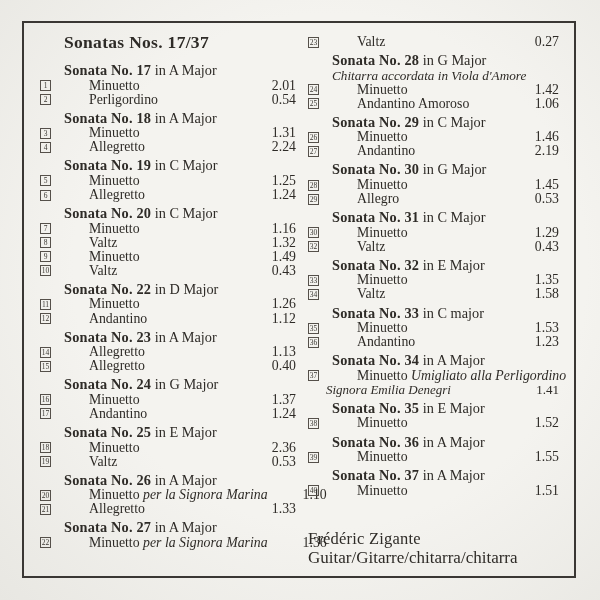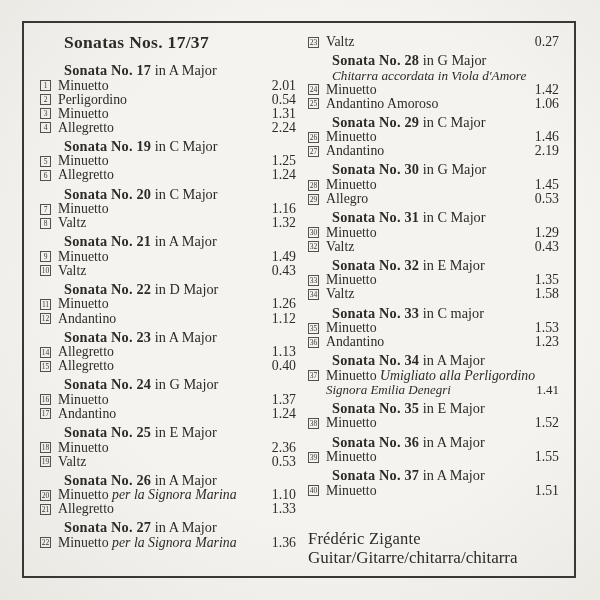--- a/index.html
+++ b/index.html
@@ -30,21 +30,21 @@
   }
   .heading {
     font-size:14.3px; line-height:15.5px; padding-left:24px;
     margin-top:4px; white-space:nowrap;
   }
   .heading b { letter-spacing:.2px; }
   .subtitle {
     font-style:italic; font-size:13.2px; line-height:14px;
     padding-left:24px; white-space:nowrap;
   }
-  .track { display:flex; align-items:flex-end; font-size:13.8px; line-height:14.1px; }
+  .track { display:flex; align-items:flex-end; font-size:13.8px; line-height:14.1px;gap:31px; }
   .num {
     flex:none; width:11px; height:11px; margin-right:7px;
     border:1px solid #55504a; align-self:center;
     font-size:7.5px; line-height:9px; text-align:center; color:#3a3732;
   }
   .label { white-space:nowrap; }
   .label em, .wrap2 em { font-style:italic; }
   .time { margin-left:auto; padding-left:4px; }
   .wrap2 { display:flex; align-items:flex-start; padding-left:18px; font-size:13px; line-height:14.1px;font-family:Liberation Serif, serif; }
   .footer { margin-top:auto; padding-bottom:3px; }
@@ -67,20 +67,21 @@
               <span class="label">Minuetto</span>
               <span class="time">2.01</span>
             </div>
             <div class="track">
               <span class="num">2</span>
               <span class="label">Perligordino</span>
               <span class="time">0.54</span>
             </div>
           </div>
           <div class="group">
+            <div class="heading"><b>Sonata No. 18</b> <span>in A Major</span></div>
             <div class="track">
               <span class="num">3</span>
               <span class="label">Minuetto</span>
               <span class="time">1.31</span>
             </div>
             <div class="track">
               <span class="num">4</span>
               <span class="label">Allegretto</span>
               <span class="time">2.24</span>
             </div>
@@ -105,21 +106,20 @@
               <span class="label">Minuetto</span>
               <span class="time">1.16</span>
             </div>
             <div class="track">
               <span class="num">8</span>
               <span class="label">Valtz</span>
               <span class="time">1.32</span>
             </div>
           </div>
           <div class="group">
-            <div class="heading"><b>Sonata No. 21</b> <span>in A Major</span></div>
             <div class="track">
               <span class="num">9</span>
               <span class="label">Minuetto</span>
               <span class="time">1.49</span>
             </div>
             <div class="track">
               <span class="num">10</span>
               <span class="label">Valtz</span>
               <span class="time">0.43</span>
             </div>

